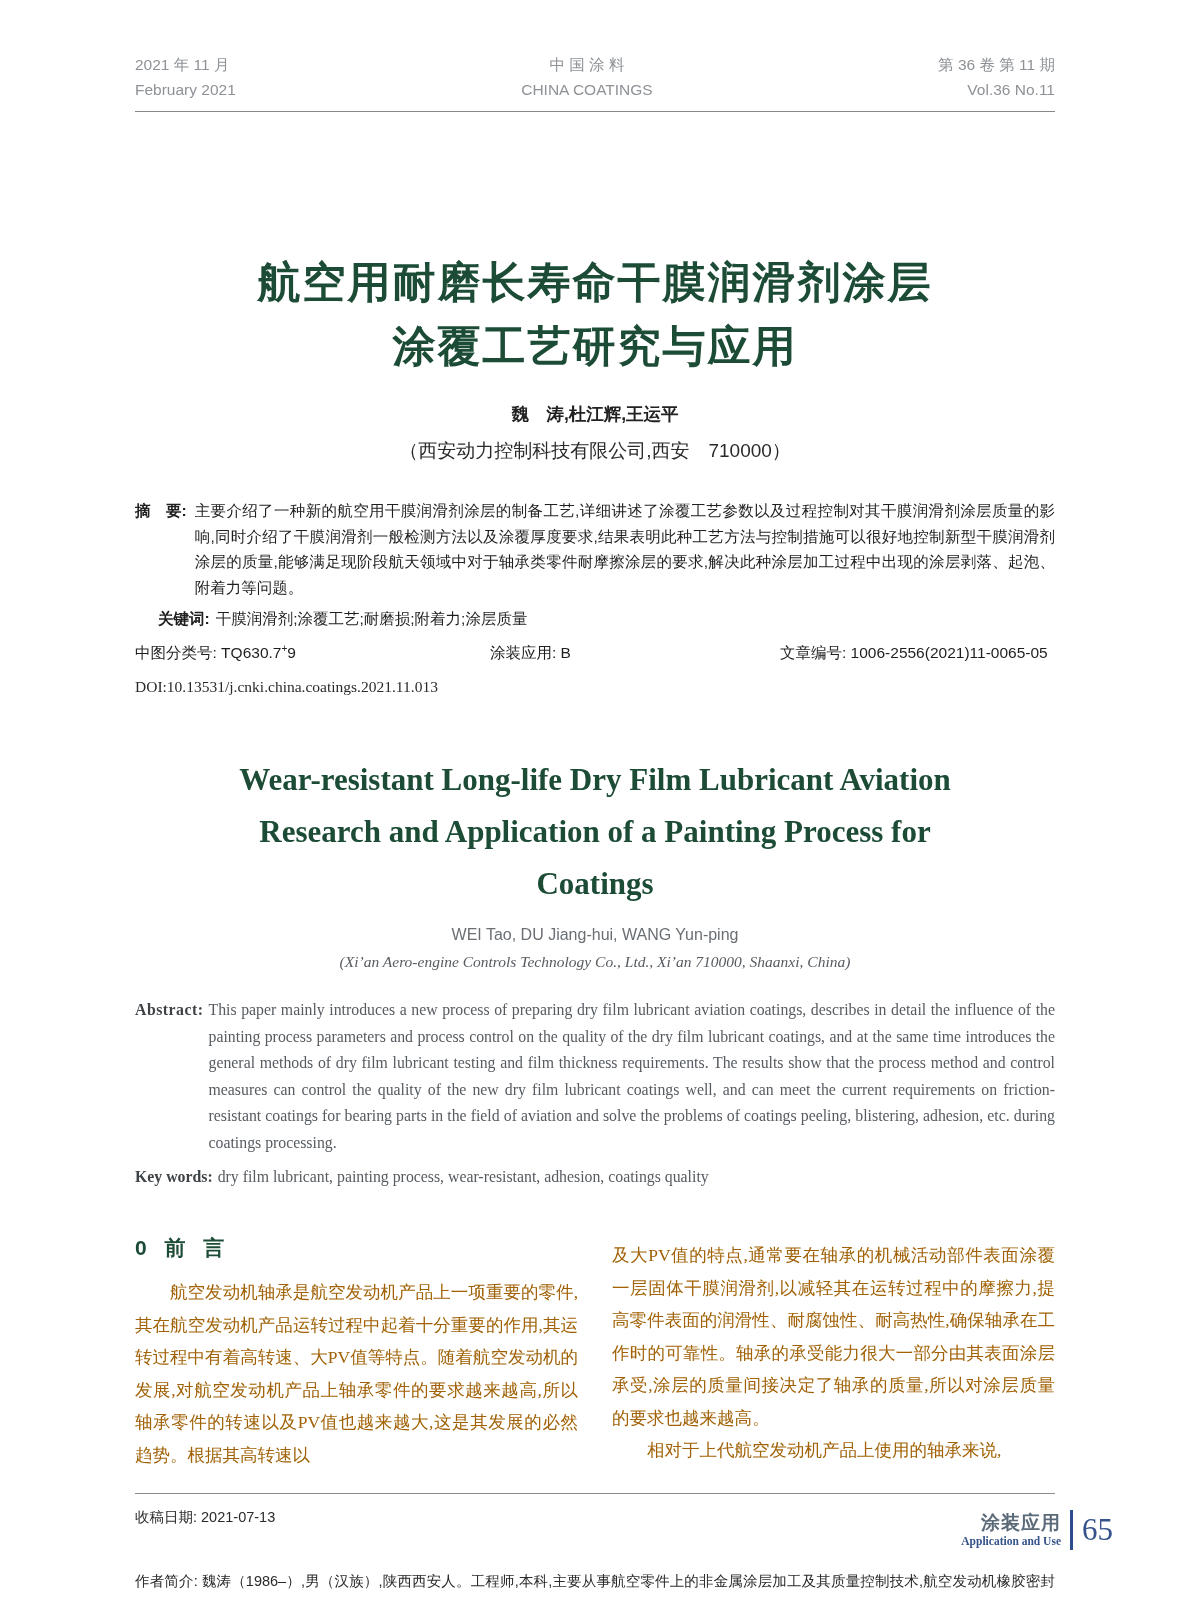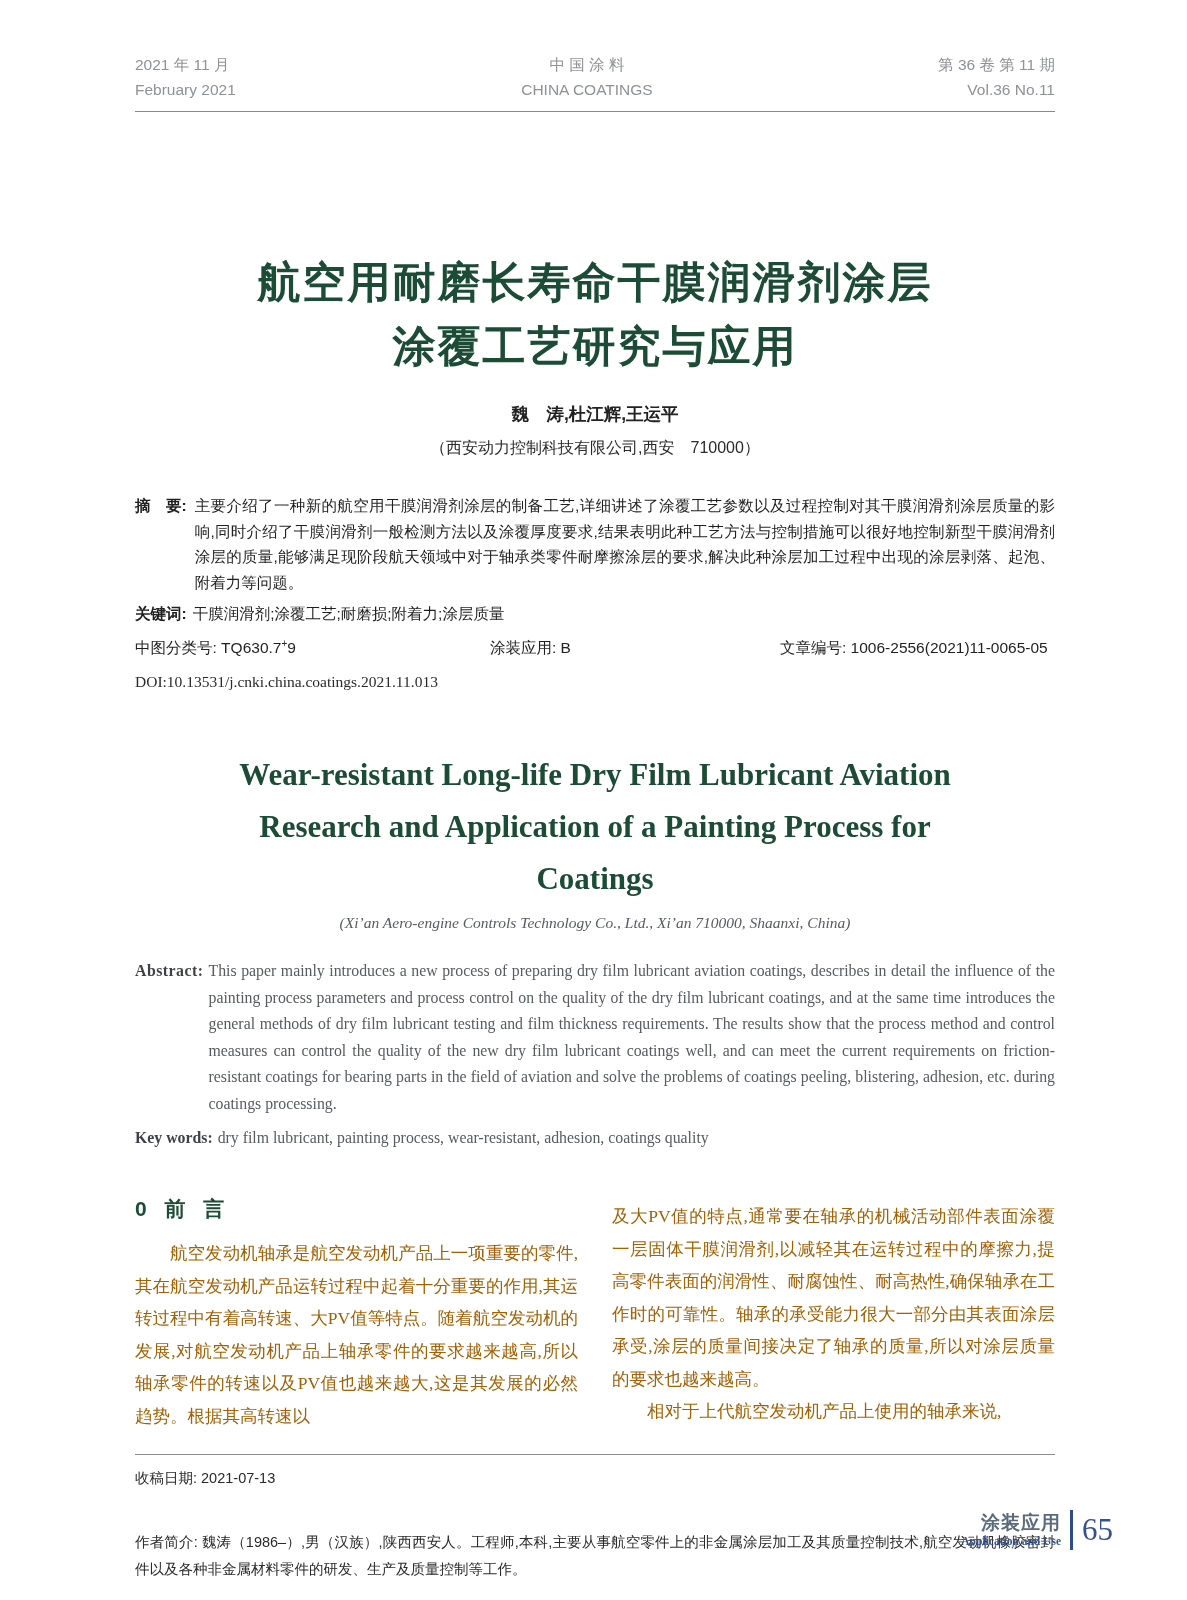--- a/index.html
+++ b/index.html
@@ -21,28 +21,28 @@
   .header .block.right { text-align: right; }
   .header-rule { border: none; border-top: 1.5px solid #85898d; margin-top: 9px; }
 
   
   .title-zh {
     margin-top: 138px; text-align: center;
     color: #1d4c36; font-weight: bold; font-size: 43px; line-height: 64px;
     letter-spacing: 2px;
   }
   .authors-zh { margin-top: 24px; text-align: center; font-size: 17.5px; font-weight: bold; color: #222; }
-  .affil-zh   { margin-top: 12px; text-align: center; font-size: 16px; color: #2a2a2a; }
+  .affil-zh   { margin-top: 12px; text-align: center; font-size: 19px; color: #2a2a2a; }
 
   
   .abstract-zh { margin-top: 34px; display: flex; font-size: 15.5px; line-height: 25.5px; }
   .abstract-zh .label { font-weight: bold; white-space: nowrap; margin-right: 8px; }
   .abstract-zh .text  { text-align: justify; }
   .keywords-zh { margin-top: 6px; font-size: 15.5px; line-height: 25px; }
-  .keywords-zh .label { font-weight: bold; margin-right: 6px; }
+  .keywords-zh .label { font-weight: bold; margin-right: 6px; margin-left: 23px; }
   .meta-row { margin-top: 12px; display: flex; font-size: 15.5px; }
   .meta-row .clc { width: 355px; }
   .meta-row .doc-code { width: 290px; }
   .meta-row sup { font-size: 10px; vertical-align: super; }
   .doi { margin-top: 14px; font-size: 15.5px; font-family: "Liberation Serif", serif; color: #2a2a2a; }
 
   
   .title-en {
     margin-top: 58px; text-align: center;
     font-family: "Liberation Serif", serif; font-weight: bold;
@@ -132,20 +132,21 @@
     </div>
 
     <div class="doi">DOI:10.13531/j.cnki.china.coatings.2021.11.013</div>
 
     <h2 class="title-en">
       <div>Wear-resistant Long-life Dry Film Lubricant Aviation</div>
       <div>Research and Application of a Painting Process for</div>
       <div>Coatings</div>
     </h2>
 
+    <div class="authors-en">WEI Tao, DU Jiang-hui, WANG Yun-ping</div>
     <div class="affil-en">(Xi’an Aero-engine Controls Technology Co., Ltd., Xi’an 710000, Shaanxi, China)</div>
 
     <div class="abstract-en">
       <span class="label">Abstract:</span>
       <span class="text">This paper mainly introduces a new process of preparing dry film lubricant aviation coatings, describes in detail the influence of the painting process parameters and process control on the quality of the dry film lubricant coatings, and at the same time introduces the general methods of dry film lubricant testing and film thickness requirements. The results show that the process method and control measures can control the quality of the new dry film lubricant coatings well, and can meet the current requirements on friction-resistant coatings for bearing parts in the field of aviation and solve the problems of coatings peeling, blistering, adhesion, etc. during coatings processing.</span>
     </div>
 
     <div class="keywords-en">
       <span class="label">Key words:</span><span class="text">dry film lubricant, painting process, wear-resistant, adhesion, coatings quality</span>
     </div>

